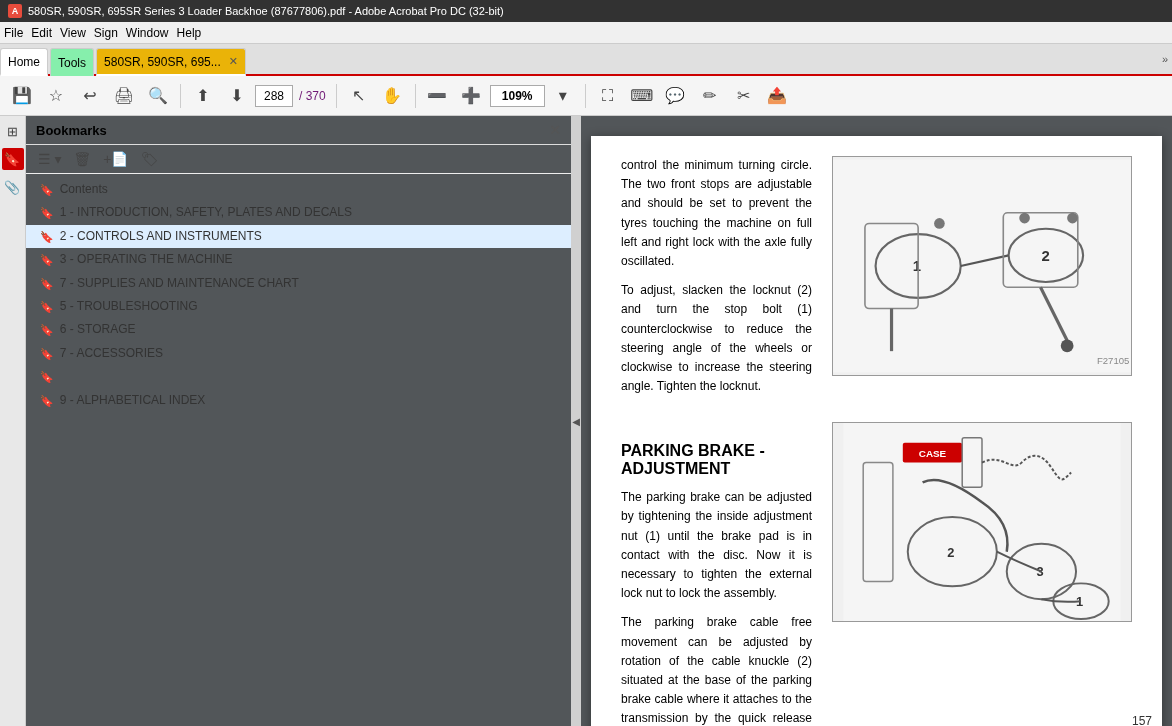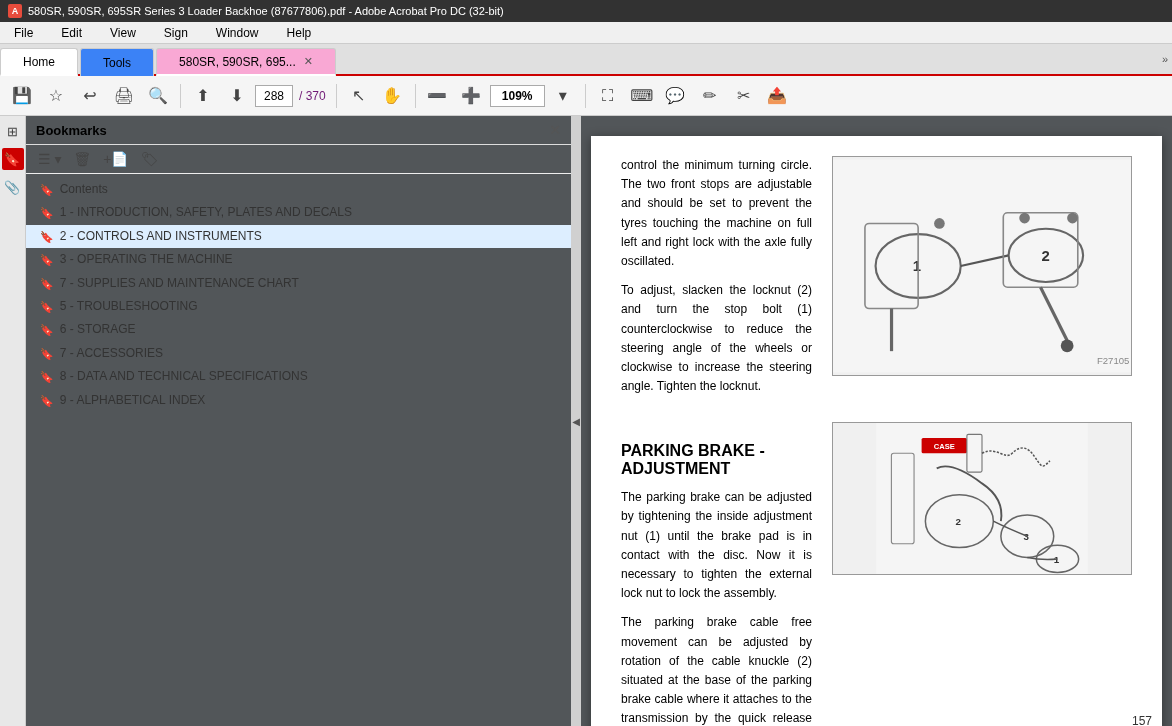--- a/index.html
+++ b/index.html
@@ -30,39 +30,39 @@
 
     
     .menu-bar {
       background: #f0f0f0;
       height: 22px;
       display: flex;
       align-items: center;
       border-bottom: 1px solid #ccc;
     }
     .menu-bar span {
-      padding: 0 14px;
+      padding: 0 4px;
       font-size: 12px;
       cursor: pointer;
       height: 100%;
       display: flex;
       align-items: center;
     }
 
     
     .tab-bar {
       background: #e0e0e0;
       height: 32px;
       display: flex;
       align-items: flex-end;
       border-bottom: 2px solid #c00;
     }
     .tab {
       height: 28px;
-      padding: 0 22px;
+      padding: 0 7px;
       display: flex;
       align-items: center;
       font-size: 12px;
       cursor: pointer;
       border: 1px solid #ccc;
       border-bottom: none;
       margin-right: 2px;
       border-radius: 3px 3px 0 0;
     }
     .tab.active { background: #fff; border-bottom: 2px solid #fff; margin-bottom: -2px; }
@@ -260,24 +260,24 @@
   <span>View</span>
   <span>Sign</span>
   <span>Window</span>
   <span>Help</span>
 </div>
 
 <div class="tab-bar">
   <div class="tab active">
     <span>Home</span>
   </div>
-  <div class="tab active" style="background:#3b82f6; border-bottom:none;">
+  <div class="tab active" style="background:#86efac; border-bottom:none;">
     <span>Tools</span>
   </div>
-  <div class="tab active" style="background:#f9a8d4; margin-bottom:-2px;">
+  <div class="tab active" style="background:#eab308; margin-bottom:-2px;">
     <span>580SR, 590SR, 695...</span>
     <span class="tab-close">✕</span>
   </div>
   <div class="tab-overflow">»</div>
 </div>
 
 <div class="toolbar">
 
   <div class="tb-btn" title="Save">💾</div>
 
@@ -372,21 +372,20 @@
         <div class="bm-item">
           <span class="bm-icon">🔖</span>
           <span class="bm-label">6 - STORAGE</span>
         </div>
         <div class="bm-item">
           <span class="bm-icon">🔖</span>
           <span class="bm-label">7 - ACCESSORIES</span>
         </div>
         <div class="bm-item">
           <span class="bm-icon">🔖</span>
-          <span class="bm-label">8 - DATA AND TECHNICAL SPECIFICATIONS</span>
         </div>
         <div class="bm-item">
           <span class="bm-icon">🔖</span>
           <span class="bm-label">9 - ALPHABETICAL INDEX</span>
         </div>
       </div>
     </div>
   </div>
 
   <div class="collapse-handle">◀</div>
@@ -427,21 +426,21 @@
 
       <div class="section-block">
         <div class="pdf-columns">
           <div class="pdf-text-col">
             <h2 class="section-title">PARKING BRAKE - ADJUSTMENT</h2>
             <p>The parking brake can be adjusted by tightening the inside adjustment nut (1) until the brake pad is in contact with the disc. Now it is necessary to tighten the external lock nut to lock the assembly.</p>
             <p>The parking brake cable free movement can be adjusted by rotation of the cable knuckle (2) situated at the base of the parking brake cable where it attaches to the transmission by the quick release pin (3).</p>
 
           </div>
           <div class="pdf-img-col">
-            <div class="pdf-image-box" style="margin-top:0; height:153px;">
+            <div class="pdf-image-box" style="margin-top:0; height:200px;">
               <svg viewBox="0 0 280 200" xmlns="http://www.w3.org/2000/svg">
                 <rect width="280" height="200" fill="#f5f5f5"></rect>
 
                 <rect x="60" y="20" width="60" height="20" rx="2" fill="#c00"></rect>
                 <text x="90" y="34" font-size="10" font-weight="bold" fill="white" text-anchor="middle">CASE</text>
 
                 <ellipse cx="110" cy="130" rx="45" ry="35" fill="none" stroke="#666" stroke-width="2"></ellipse>
                 <text x="105" y="135" font-size="13" font-weight="bold" fill="#333">2</text>
                 <ellipse cx="200" cy="150" rx="35" ry="28" fill="none" stroke="#666" stroke-width="2"></ellipse>
                 <text x="195" y="155" font-size="13" font-weight="bold" fill="#333">3</text>

